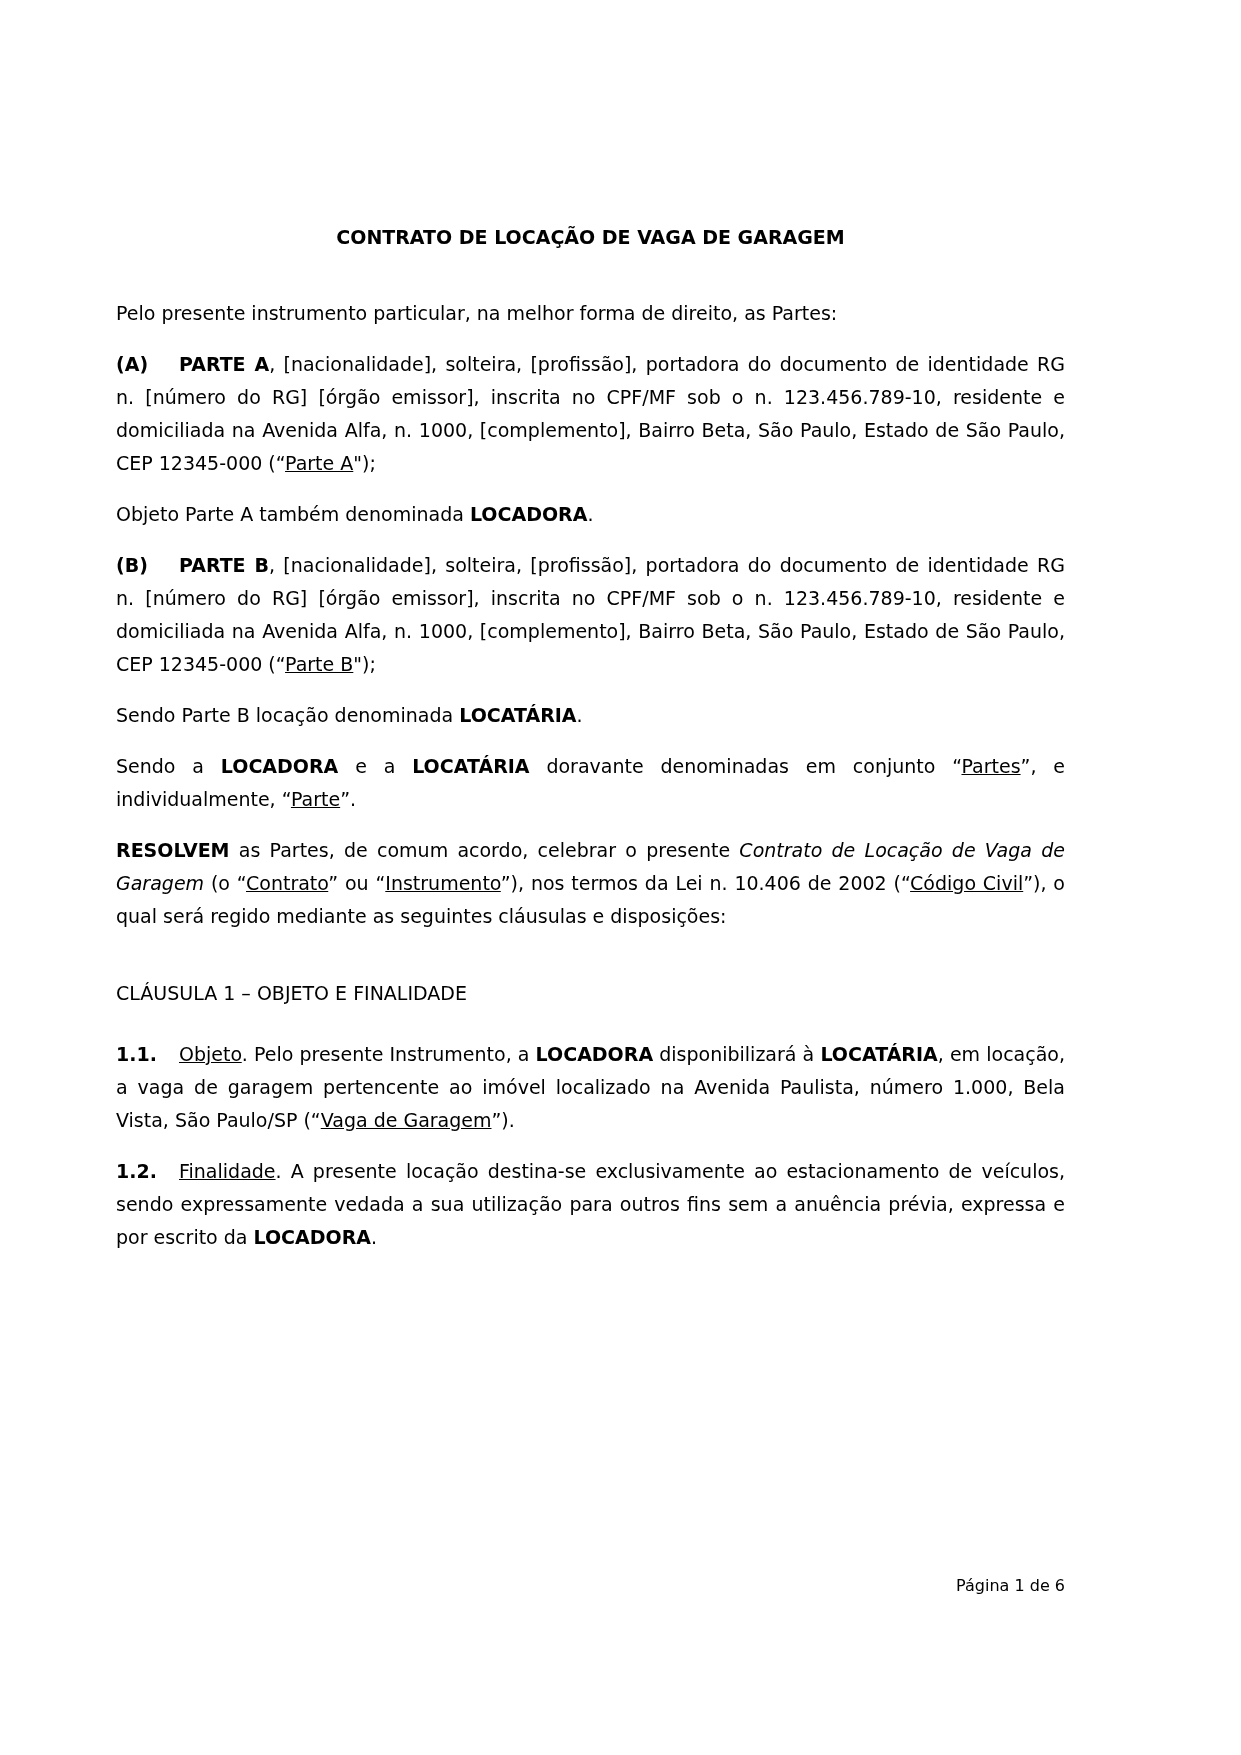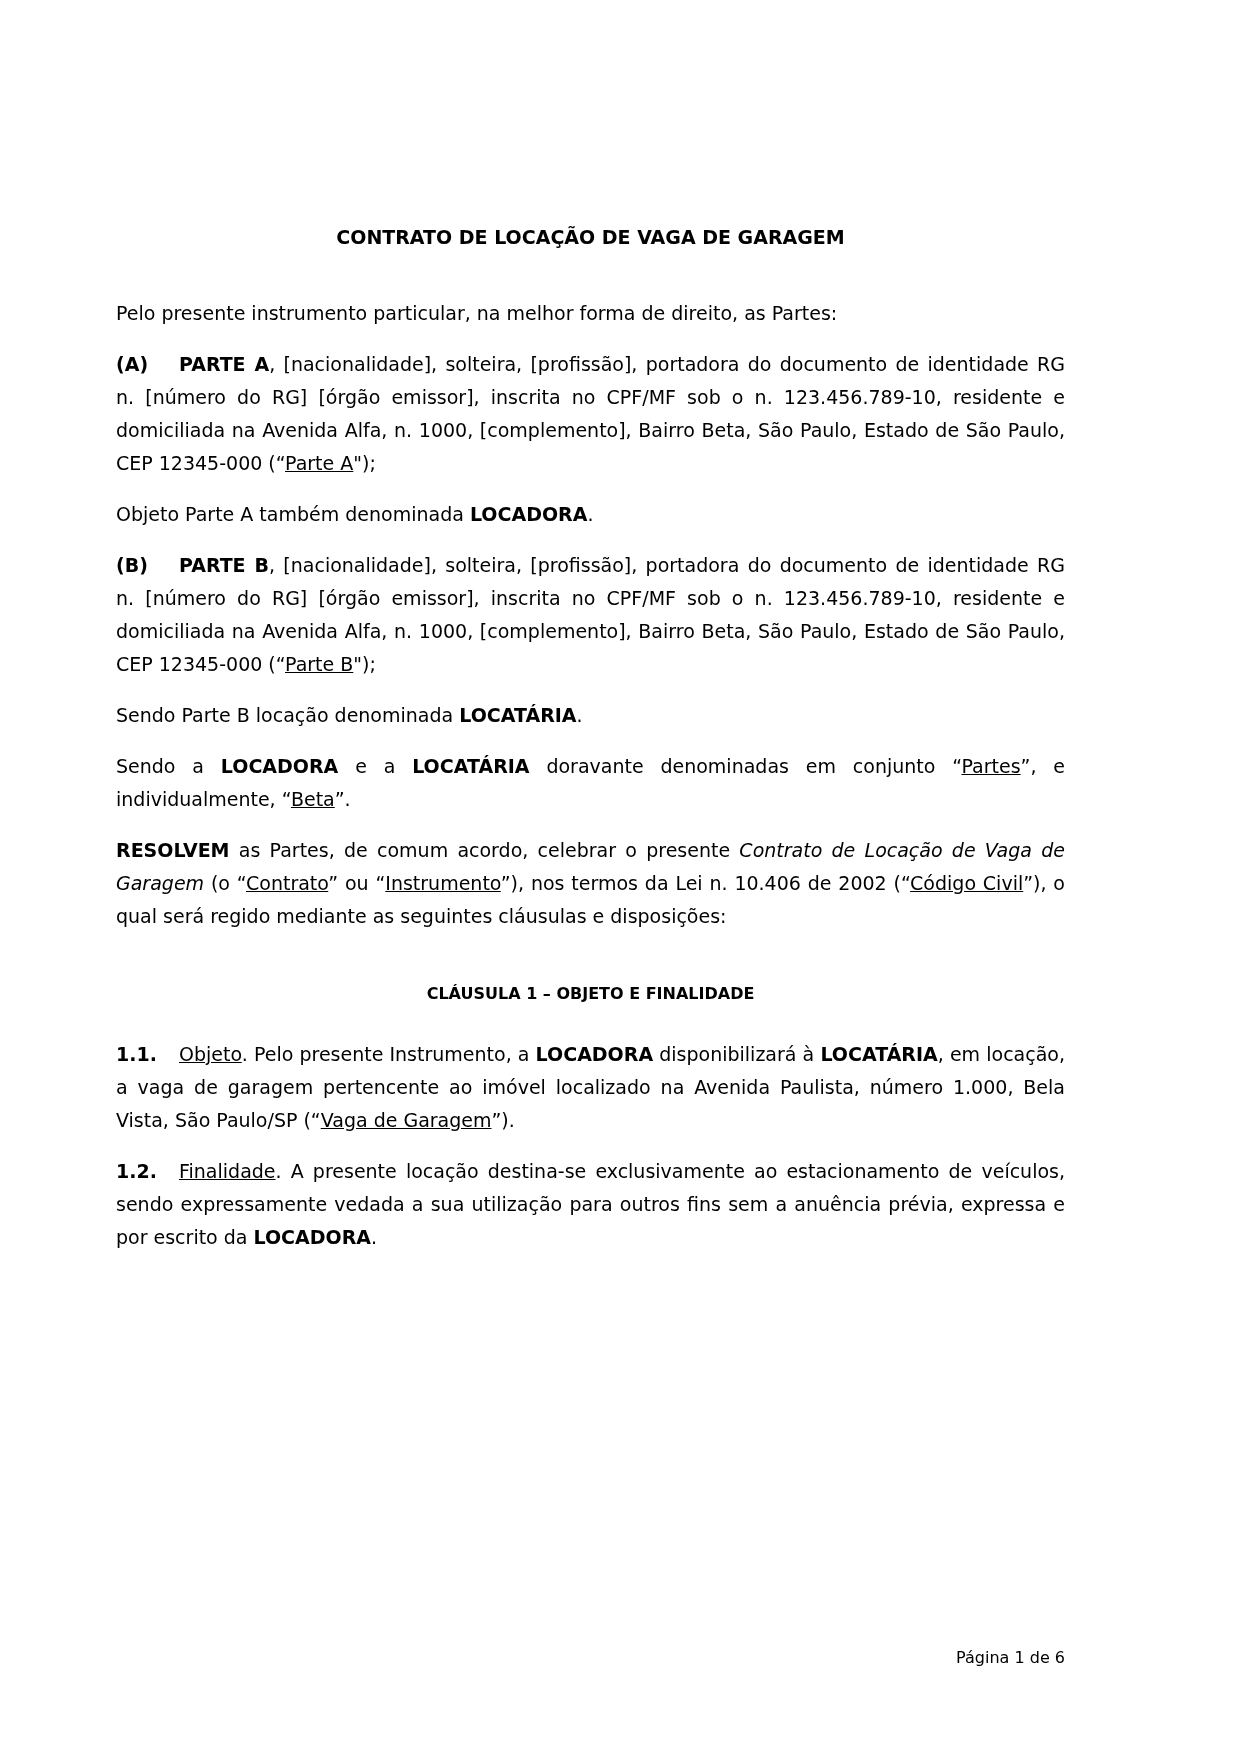--- a/index.html
+++ b/index.html
@@ -31,38 +31,37 @@
     text-align: justify;
     margin: 0 0 18px 0;
   }
   .para-label {
     display: inline-block;
     width: 63px;
     font-weight: bold;
     vertical-align: baseline;
   }
   .clause-heading {
-    font-size: 16px;
+    font-size: 19px;
     line-height: 33px;
-    font-weight: bold;
-    text-align: center;
+    font-weight: normal;
     margin: 44px 0 28px 0;
   }
   .sub-block {
     margin-left: 31px;
   }
   .sub-block .para-label {
     width: 70px;
   }
   .run-b { font-weight: bold; }
   .run-i { font-style: italic; }
   .run-u { text-decoration: underline; }
   .page-footer {
     position: absolute;
-    top: 1648px;
+    top: 1576px;
     right: 176px;
     font-size: 16px;
     line-height: 20px;
     color: #000000;
   }
 </style>
 </head>
 <body>
 
 <div class="page">
@@ -72,21 +71,21 @@
   <p class="para"><span><span>Pelo presente instrumento particular, na melhor forma de direito, as Partes:</span></span></p>
 
   <p class="para"><span class="para-label">(A)</span><span><span class="run-b">PARTE A</span><span>, [nacionalidade], solteira, [profissão], portadora do documento de identidade RG n. [número do RG] [órgão emissor], inscrita no CPF/MF sob o n. 123.456.789-10, residente e domiciliada na Avenida Alfa, n. 1000, [complemento], Bairro Beta, São Paulo, Estado de São Paulo, CEP 12345-000 (“</span><span class="run-u">Parte A</span><span>");</span></span></p>
 
   <p class="para"><span><span>Objeto Parte A também denominada </span><span class="run-b">LOCADORA</span><span>.</span></span></p>
 
   <p class="para"><span class="para-label">(B)</span><span><span class="run-b">PARTE B</span><span>, [nacionalidade], solteira, [profissão], portadora do documento de identidade RG n. [número do RG] [órgão emissor], inscrita no CPF/MF sob o n. 123.456.789-10, residente e domiciliada na Avenida Alfa, n. 1000, [complemento], Bairro Beta, São Paulo, Estado de São Paulo, CEP 12345-000 (“</span><span class="run-u">Parte B</span><span>");</span></span></p>
 
   <p class="para"><span><span>Sendo Parte B locação denominada </span><span class="run-b">LOCATÁRIA</span><span>.</span></span></p>
 
-  <p class="para"><span><span>Sendo a </span><span class="run-b">LOCADORA</span><span> e a </span><span class="run-b">LOCATÁRIA</span><span> doravante denominadas em conjunto “</span><span class="run-u">Partes</span><span>”, e individualmente, “</span><span class="run-u">Beta</span><span>”.</span></span></p>
+  <p class="para"><span><span>Sendo a </span><span class="run-b">LOCADORA</span><span> e a </span><span class="run-b">LOCATÁRIA</span><span> doravante denominadas em conjunto “</span><span class="run-u">Partes</span><span>”, e individualmente, “</span><span class="run-u">Parte</span><span>”.</span></span></p>
 
   <p class="para"><span><span class="run-b">RESOLVEM</span><span> as Partes, de comum acordo, celebrar o presente </span><span class="run-i">Contrato de Locação de Vaga de Garagem</span><span> (o “</span><span class="run-u">Contrato</span><span>” ou “</span><span class="run-u">Instrumento</span><span>”), nos termos da Lei n. 10.406 de 2002 (“</span><span class="run-u">Código Civil</span><span>”), o qual será regido mediante as seguintes cláusulas e disposições:</span></span></p>
 
   <h2 class="clause-heading">CLÁUSULA 1 – OBJETO E FINALIDADE</h2>
 
   <p class="para"><span class="para-label">1.1.</span><span><span class="run-u">Objeto</span><span>. Pelo presente Instrumento, a </span><span class="run-b">LOCADORA</span><span> disponibilizará à </span><span class="run-b">LOCATÁRIA</span><span>, em locação, a vaga de garagem pertencente ao imóvel localizado na Avenida Paulista, número 1.000, Bela Vista, São Paulo/SP (“</span><span class="run-u">Vaga de Garagem</span><span>”).</span></span></p>
 
   <p class="para"><span class="para-label">1.2.</span><span><span class="run-u">Finalidade</span><span>. A presente locação destina-se exclusivamente ao estacionamento de veículos, sendo expressamente vedada a sua utilização para outros fins sem a anuência prévia, expressa e por escrito da </span><span class="run-b">LOCADORA</span><span>.</span></span></p>
 
 

